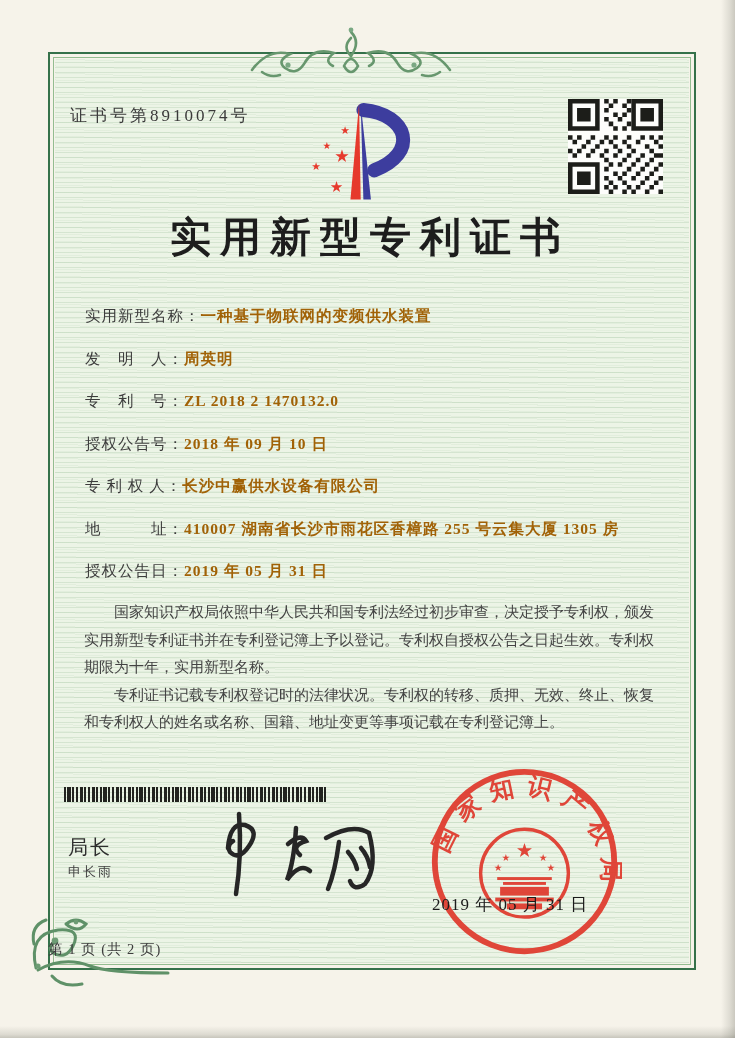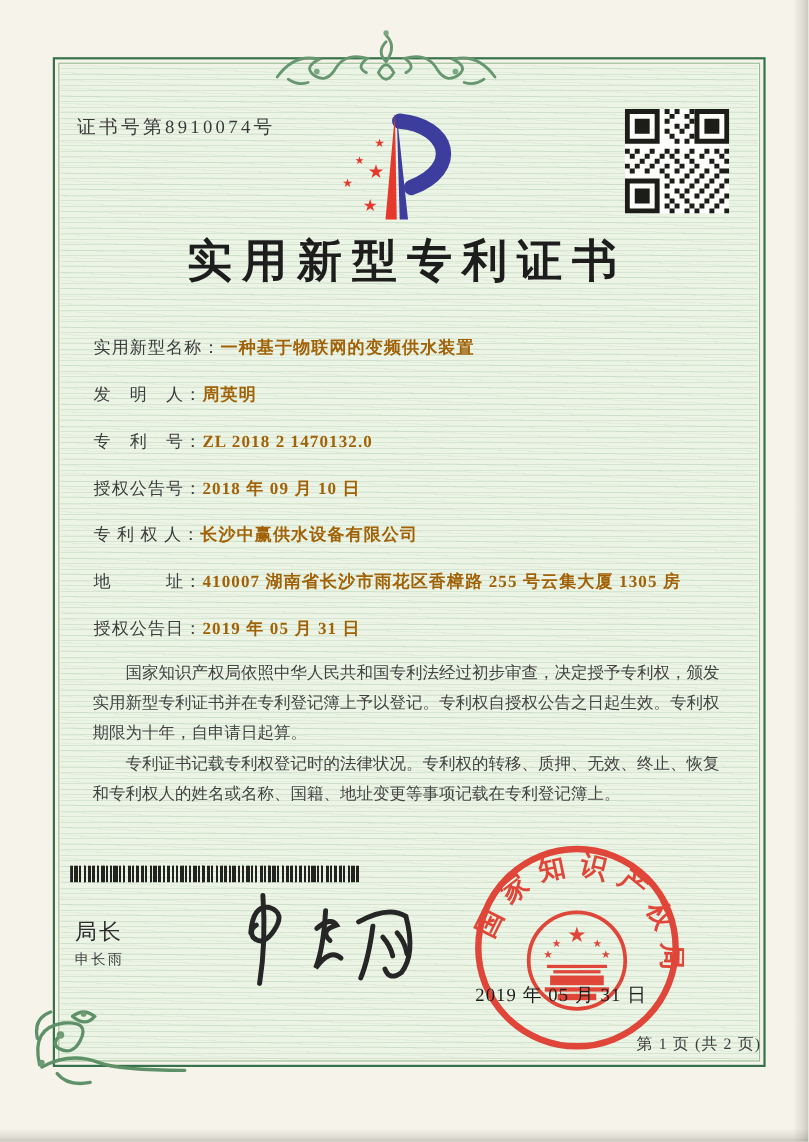--- a/index.html
+++ b/index.html
@@ -51,21 +51,21 @@
       repeating-linear-gradient(90deg,#22231f 0 1px,rgba(0,0,0,0) 1px 6px),
       repeating-linear-gradient(90deg,rgba(0,0,0,0) 0 3px,#22231f 3px 4px,rgba(0,0,0,0) 4px 9px);}
 
   .signer-title{position:absolute;left:68px;top:834px;font-size:20px;letter-spacing:2px;color:#2e2e2e;}
   .signer-name{position:absolute;left:68px;top:863px;font-size:13px;letter-spacing:2px;color:#404040;}
   .signature{position:absolute;left:192px;top:806px;width:195px;height:95px;}
 
   .seal{position:absolute;left:427px;top:764px;width:195px;height:195px;opacity:.92;}
   .seal-date{position:absolute;left:432px;top:893px;font-size:17px;letter-spacing:1px;color:#1b1b1b;z-index:5;}
 
-  .page-note{position:absolute;left:48px;top:940px;width:644px;text-align:right;
+  .page-note{position:absolute;left:48px;top:940px;width:644px;text-align:left;
     font-size:14.5px;color:#3c3c3c;letter-spacing:1px;}
   .back-note{position:absolute;left:0;top:1048px;width:735px;text-align:center;
     font-size:14.5px;color:#4a4a4a;letter-spacing:2px;}
 </style>
 </head>
 <body>
 
 <div class="page-edge-right"></div>
 <div class="page-edge-bottom"></div>
 
@@ -164,21 +164,21 @@
   <span class="field-label">专 利 权 人：</span><span class="field-value">长沙中赢供水设备有限公司</span>
 </div>
 <div class="field-row row-5">
   <span class="field-label">地　　　址：</span><span class="field-value">410007 湖南省长沙市雨花区香樟路 255 号云集大厦 1305 房</span>
 </div>
 <div class="field-row row-6">
   <span class="field-label">授权公告日：</span><span class="field-value">2019 年 05 月 31 日</span>
 </div>
 
 <div class="paragraphs">
-  <p>国家知识产权局依照中华人民共和国专利法经过初步审查，决定授予专利权，颁发实用新型专利证书并在专利登记簿上予以登记。专利权自授权公告之日起生效。专利权期限为十年，自申请日起算。</p>
+  <p>国家知识产权局依照中华人民共和国专利法经过初步审查，决定授予专利权，颁发实用新型专利证书并在专利登记簿上予以登记。专利权自授权公告之日起生效。专利权期限为十年，实用新型名称。</p>
   <p>专利证书记载专利权登记时的法律状况。专利权的转移、质押、无效、终止、恢复和专利权人的姓名或名称、国籍、地址变更等事项记载在专利登记簿上。</p>
 </div>
 
 <div class="barcode"></div>
 
 <div class="signer-title">局长</div>
 <div class="signer-name">申长雨</div>
 
 <svg class="signature" viewBox="0 0 195 95">
   <g fill="none" stroke="#262626" stroke-width="4.5" stroke-linecap="round">

